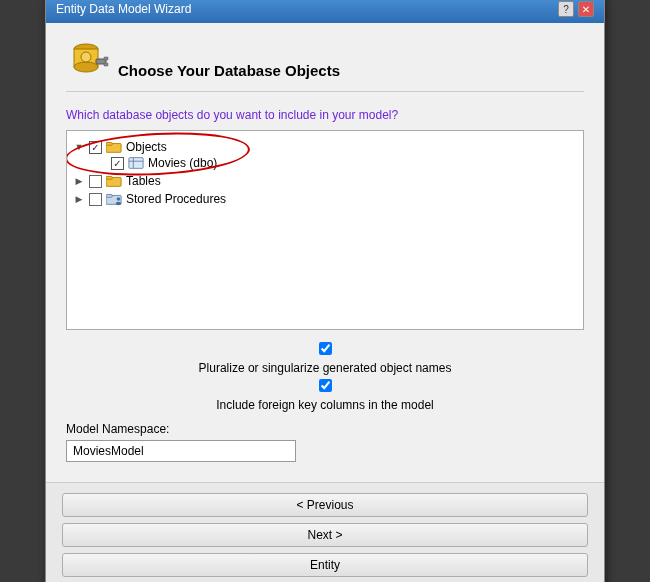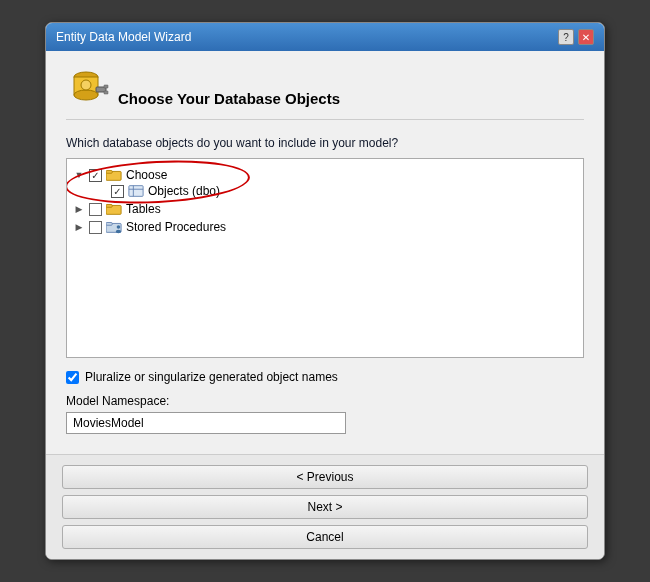--- a/index.html
+++ b/index.html
@@ -82,21 +82,21 @@
     }
 
     .header-title {
       font-size: 15px;
       font-weight: bold;
       color: #000;
     }
 
     .question-text {
       font-size: 12px;
-      color: #0f172a;
+      color: #6d28d9;
       margin-bottom: 8px;
     }
 
     .tree-box {
       border: 1px solid #aaa;
       background: white;
       height: 200px;
       padding: 8px 6px;
       margin-bottom: 12px;
       overflow-y: auto;
@@ -172,38 +172,39 @@
     .options-section {
       margin-bottom: 10px;
     }
 
     .checkbox-label {
       display: flex;
       align-items: center;
       gap: 6px;
       margin-bottom: 4px;
       font-size: 12px;
+      flex-direction: column;
     }
 
     .checkbox-label input[type="checkbox"] {
       width: 13px;
       height: 13px;
     }
 
     .namespace-section {
       margin-bottom: 4px;
     }
 
     .namespace-label {
       font-size: 12px;
       margin-bottom: 4px;
     }
 
     .namespace-input {
-      width: 280px;
+      width: 230px;
       height: 22px;
       border: 1px solid #999;
       padding: 2px 6px;
       font-size: 12px;
       background: white;
     }
 
     .footer {
       background: #e8e8e8;
       border-top: 1px solid #ccc;
@@ -280,35 +281,35 @@
         
         <div class="tree-item">
           <div class="expand-icon">▼</div>
           <div class="checkbox checked"></div>
           <div class="folder-icon">
             <svg width="18" height="14" viewBox="0 0 18 14">
               <rect x="0" y="3" width="17" height="10" rx="1" fill="#f0c040" stroke="#b08000" stroke-width="1"></rect>
               <rect x="0" y="2" width="7" height="3" rx="1" fill="#f0c040" stroke="#b08000" stroke-width="1"></rect>
             </svg>
           </div>
-          <span class="tree-label">Choose</span>
+          <span class="tree-label">Objects</span>
         </div>
 
         
         <div class="tree-item child">
           <div class="expand-icon">&nbsp;</div>
           <div class="checkbox checked"></div>
           <div class="folder-icon">
             <svg width="18" height="14" viewBox="0 0 18 14">
               <rect x="1" y="1" width="16" height="12" rx="1" fill="#dde8f5" stroke="#6080b0" stroke-width="1"></rect>
               <line x1="1" y1="5" x2="17" y2="5" stroke="#6080b0" stroke-width="1"></line>
               <line x1="6" y1="1" x2="6" y2="13" stroke="#6080b0" stroke-width="1"></line>
             </svg>
           </div>
-          <span class="tree-label">Objects (dbo)</span>
+          <span class="tree-label">Movies (dbo)</span>
         </div>
       </div>
 
       
       <div class="tree-item" style="margin-top:2px;">
         <div class="expand-icon">▶</div>
         <div class="checkbox" style="border:1px solid #666;"></div>
         <div class="folder-icon">
           <svg width="18" height="14" viewBox="0 0 18 14">
             <rect x="0" y="3" width="17" height="10" rx="1" fill="#f0c040" stroke="#b08000" stroke-width="1"></rect>
@@ -333,27 +334,31 @@
         </div>
         <span class="tree-label">Stored Procedures</span>
       </div>
     </div>
 
     <div class="options-section">
       <label class="checkbox-label">
         <input type="checkbox" checked="" style="">
         <span>Pluralize or singularize generated object names</span>
       </label>
+      <label class="checkbox-label">
+        <input type="checkbox" checked="" style="">
+        <span>Include foreign key columns in the model</span>
+      </label>
     </div>
 
     <div class="namespace-section">
       <div class="namespace-label">Model Namespace:</div>
       <input type="text" class="namespace-input" value="MoviesModel" style="">
     </div>
 
   </div>
 
   <div class="footer">
     <button class="btn btn-normal">&lt; Previous</button>
     <button class="btn btn-normal">Next &gt;</button>
-    <button class="btn btn-normal">Cancel</button>
+    <button class="btn btn-normal">Entity</button>
   </div>
 </div>
 
 </body></html>

